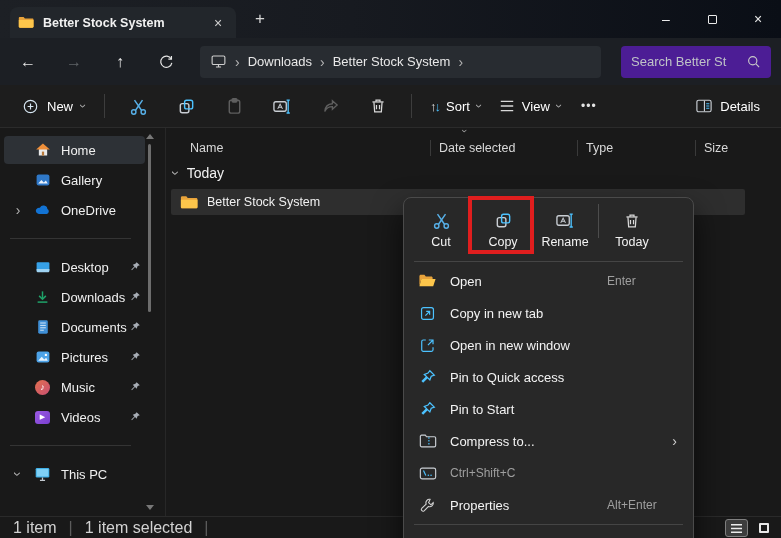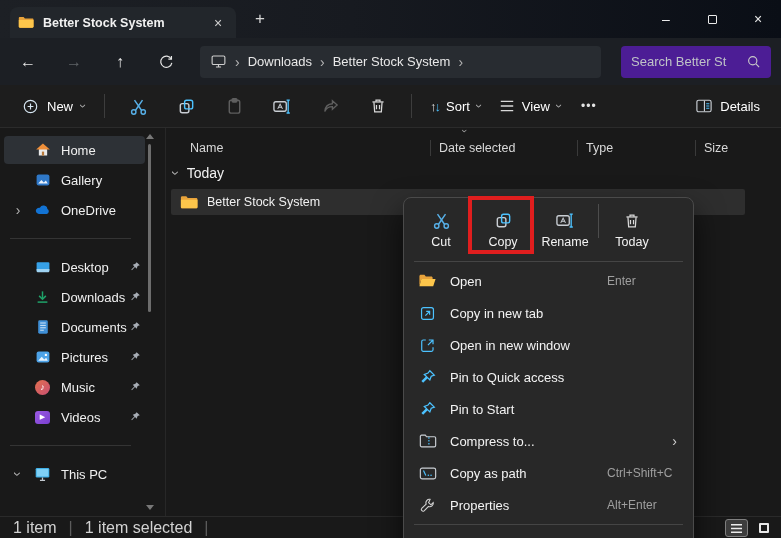--- a/index.html
+++ b/index.html
@@ -544,21 +544,20 @@
     </div>
     <div class="cm-item">
       <span class="micon">
         <svg width="18" height="15" viewBox="0 0 20 16" fill="none" stroke-width="1.3">
             <rect x="1.5" y="2" width="17" height="12" rx="2" stroke="#c9ced4"></rect>
             <path d="M5 4.8l2.6 5.4" stroke="#4cc2ff"></path>
             <circle cx="10.4" cy="10" r=".9" fill="#4cc2ff"></circle>
             <circle cx="13.4" cy="10" r=".9" fill="#4cc2ff"></circle>
           </svg>
       </span>
-      <span class="mlabel">Copy as path</span>
       <span class="cm-short">Ctrl+Shift+C</span>
     </div>
     <div class="cm-item">
       <span class="micon">
         <svg width="17" height="17" viewBox="0 0 20 20" fill="none" stroke="#d2d2d2" stroke-width="1.3">
             <path d="M13 2.8a4.1 4.1 0 0 0-4.6 5.5L3.2 13.5a2 2 0 0 0 2.8 2.8l5.2-5.2A4.1 4.1 0 0 0 16.7 6.5L14 9.2 11.3 6.5Z"></path>
           </svg>
       </span>
       <span class="mlabel">Properties</span>
       <span class="cm-short">Alt+Enter</span>

